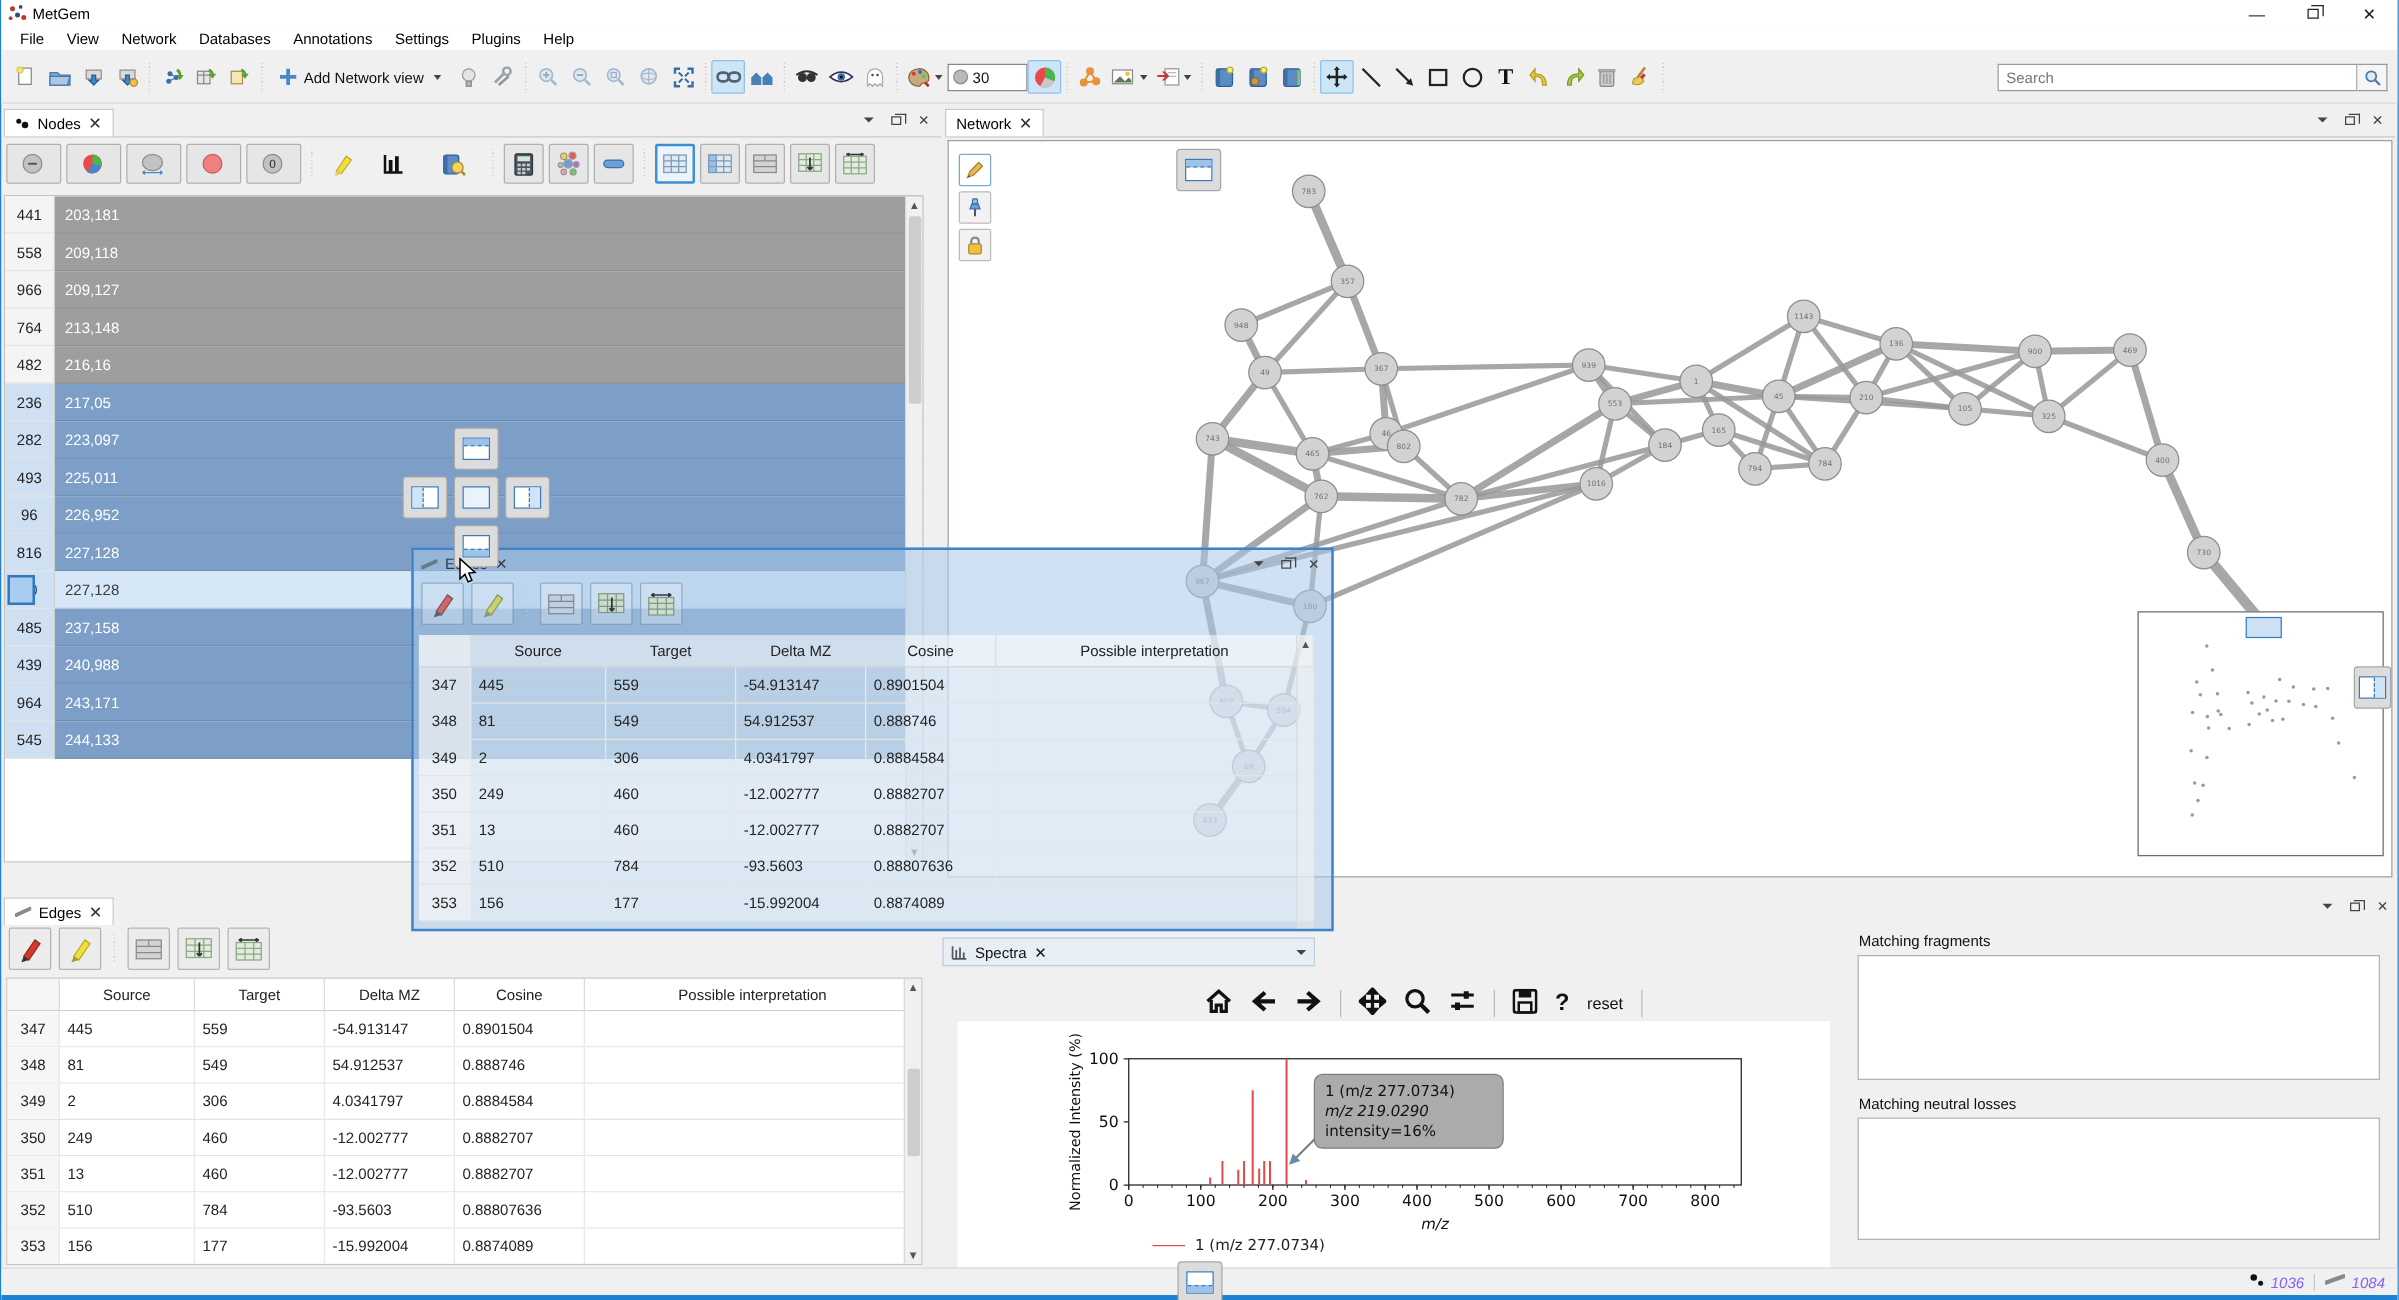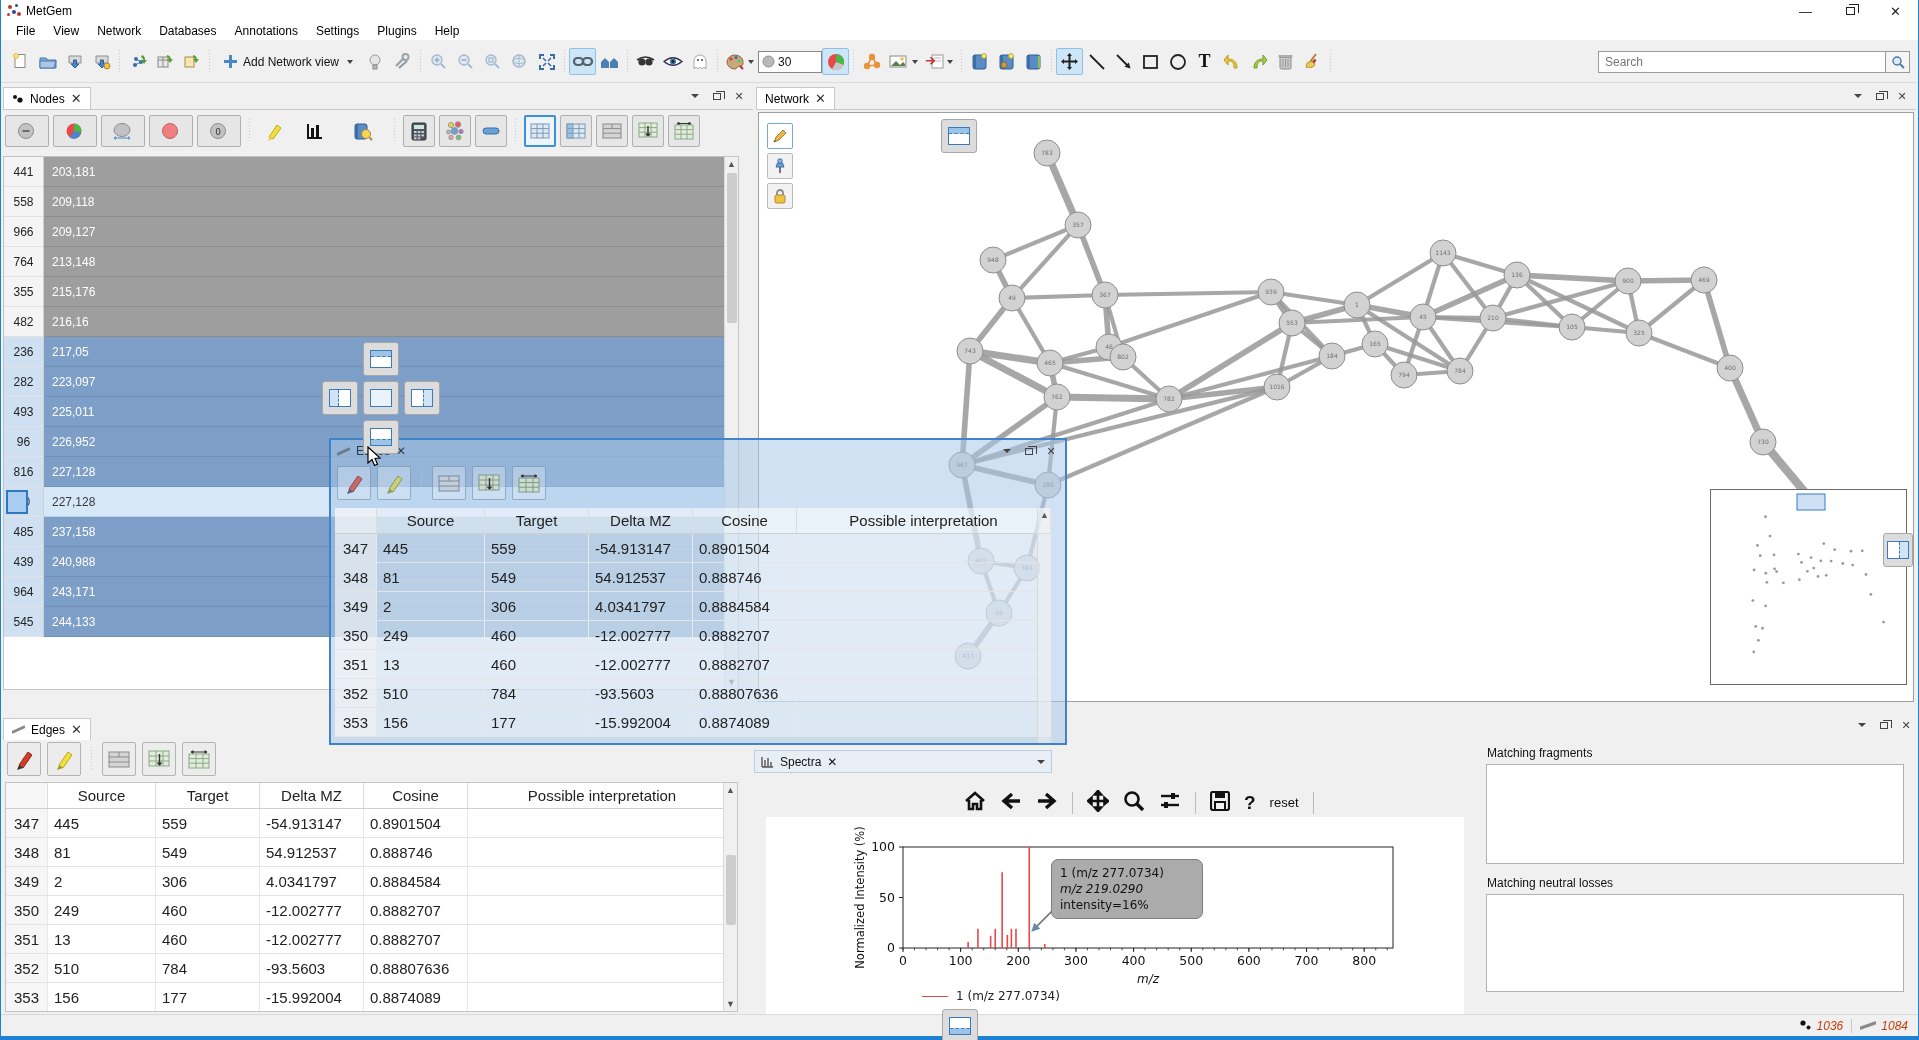--- a/index.html
+++ b/index.html
@@ -83,21 +83,21 @@
   .hint.center .win { background:#eaf3fb; }
 
   
   #floating-panel { left:328px; top:438px; width:738px; height:307px; background:rgba(168,201,232,0.55); border:2px solid #3f84c8; z-index:30; }
   #floating-panel .fhead { height:22px; display:flex; align-items:center; padding:0 6px; gap:6px; color:#2c3b4d; }
   #fp-toolbar { position:absolute; left:6px; top:26px; display:flex; gap:6px; align-items:center; }
   .fb { width:34px; height:34px; border:1px solid rgba(90,120,150,.5); background:rgba(235,242,249,.35); border-radius:2px; display:flex; align-items:center; justify-content:center; }
   #fp-table { position:absolute; left:4px; top:68px; width:716px; height:235px; overflow:hidden; }
 
   
-  .etable { width:100%; font-size:15px; }
+  .etable { width:100%; font-size:12px; }
   .ehead { display:flex; height:26px; border-bottom:1px solid #cfcfcf; background:rgba(255,255,255,.55); }
   .ehead div { display:flex; align-items:center; justify-content:center; border-right:1px solid #dcdcdc; color:#222; }
   .erow { display:flex; height:29px; border-bottom:1px solid #e4e4e4; background:rgba(255,255,255,.35); }
   .erow div { display:flex; align-items:center; padding-left:6px; border-right:1px solid #e8e8e8; color:#222; }
   .ec0{width:42px; justify-content:center; padding-left:0!important; background:rgba(246,246,246,.5);}
   .ec1{width:108px;} .ec2{width:104px;} .ec3{width:104px;} .ec4{width:104px;} .ec5{flex:1;}
   #edges-dock .ehead, #edges-dock .erow { background:#fff; }
   #edges-dock .ec0 { background:#f6f6f6; }
 
   
@@ -113,21 +113,21 @@
   #fig-tooltip { position:absolute; left:285px; top:42px; width:152px; background:#ababab; border:1.5px solid #7e7e7e; border-radius:7px; padding:5px 8px; font-family:"DejaVu Sans",sans-serif; font-size:12px; color:#111; line-height:16px; z-index:5; }
   #fig-legend { position:absolute; left:156px; top:172px; display:flex; align-items:center; gap:8px; font-family:"DejaVu Sans",sans-serif; font-size:12px; color:#222; }
   #fig-legend .lline { width:26px; height:0; border-top:1.6px solid #e24a4a; }
 
   #match-panel { left:1481px; top:716px; width:436px; height:298px; }
   .mlabel { position:absolute; left:5px; color:#111; font-size:12px; }
   .mbox { position:absolute; left:4px; width:418px; background:#fff; border:1px solid #b2b2b2; }
 
   
   #statusbar { left:0; top:1014px; width:100%; height:22px; background:#f0f0f0; border-top:1px solid #dadada; display:flex; align-items:center; justify-content:flex-end; padding-right:10px; gap:8px; }
-  #statusbar .grp { display:flex; align-items:center; gap:5px; font-style:italic; color:#c2410c; }
+  #statusbar .grp { display:flex; gap:5px; font-style:italic; color:#8b5cf6; }
   #statusbar .vsep { width:1px; height:14px; background:#c9c9c9; }
   #bottom-border { left:0; top:1036px; width:100%; height:4px; background:#1d82d4; }
 
   
   .cross-tile { position:absolute; z-index:45; }
   #cursor { position:absolute; left:365px; top:446px; z-index:60; }
 
   svg text { font-family:"DejaVu Sans",sans-serif; }
 </style>
 </head>
@@ -639,24 +639,20 @@
           <div class="nrow-hdr">558</div>
           <div class="nrow-val">209,118</div>
         </div>
         <div class="nrow gray">
           <div class="nrow-hdr">966</div>
           <div class="nrow-val">209,127</div>
         </div>
         <div class="nrow gray">
           <div class="nrow-hdr">764</div>
           <div class="nrow-val">213,148</div>
-        </div>
-        <div class="nrow gray">
-          <div class="nrow-hdr">355</div>
-          <div class="nrow-val">215,176</div>
         </div>
         <div class="nrow gray">
           <div class="nrow-hdr">482</div>
           <div class="nrow-val">216,16</div>
         </div>
         <div class="nrow selected">
           <div class="nrow-hdr">236</div>
           <div class="nrow-val">217,05</div>
         </div>
         <div class="nrow selected">

